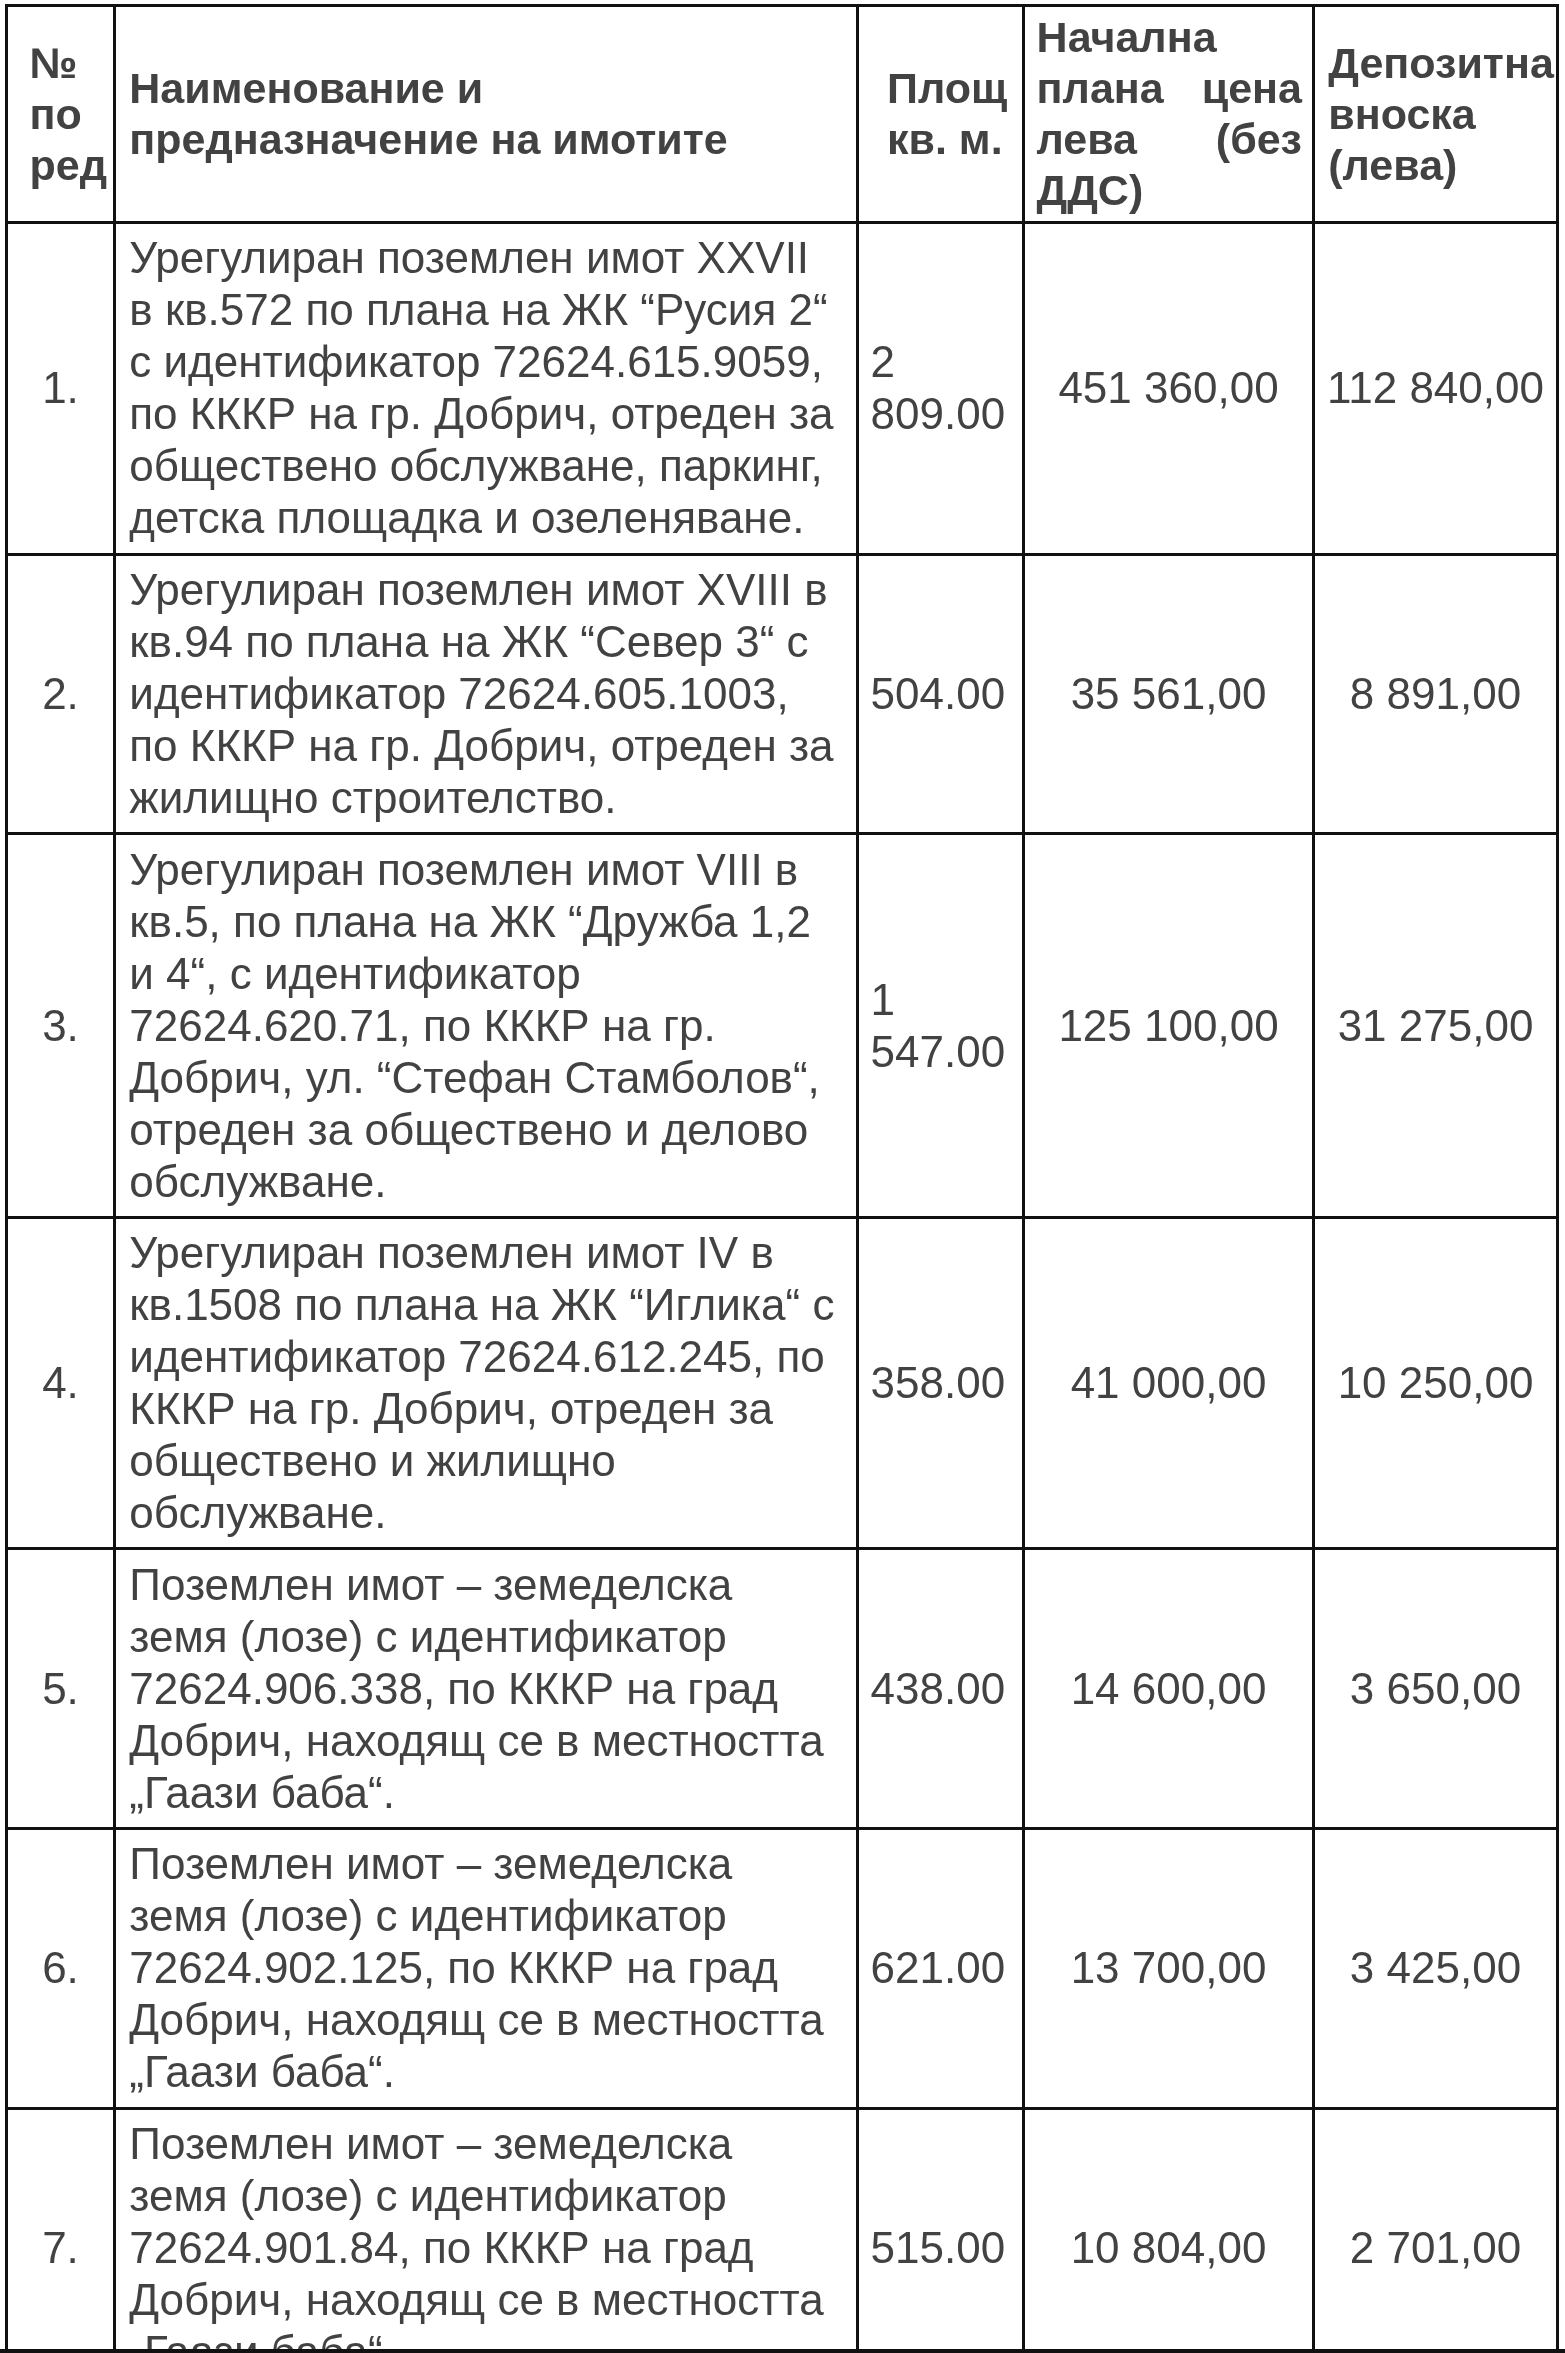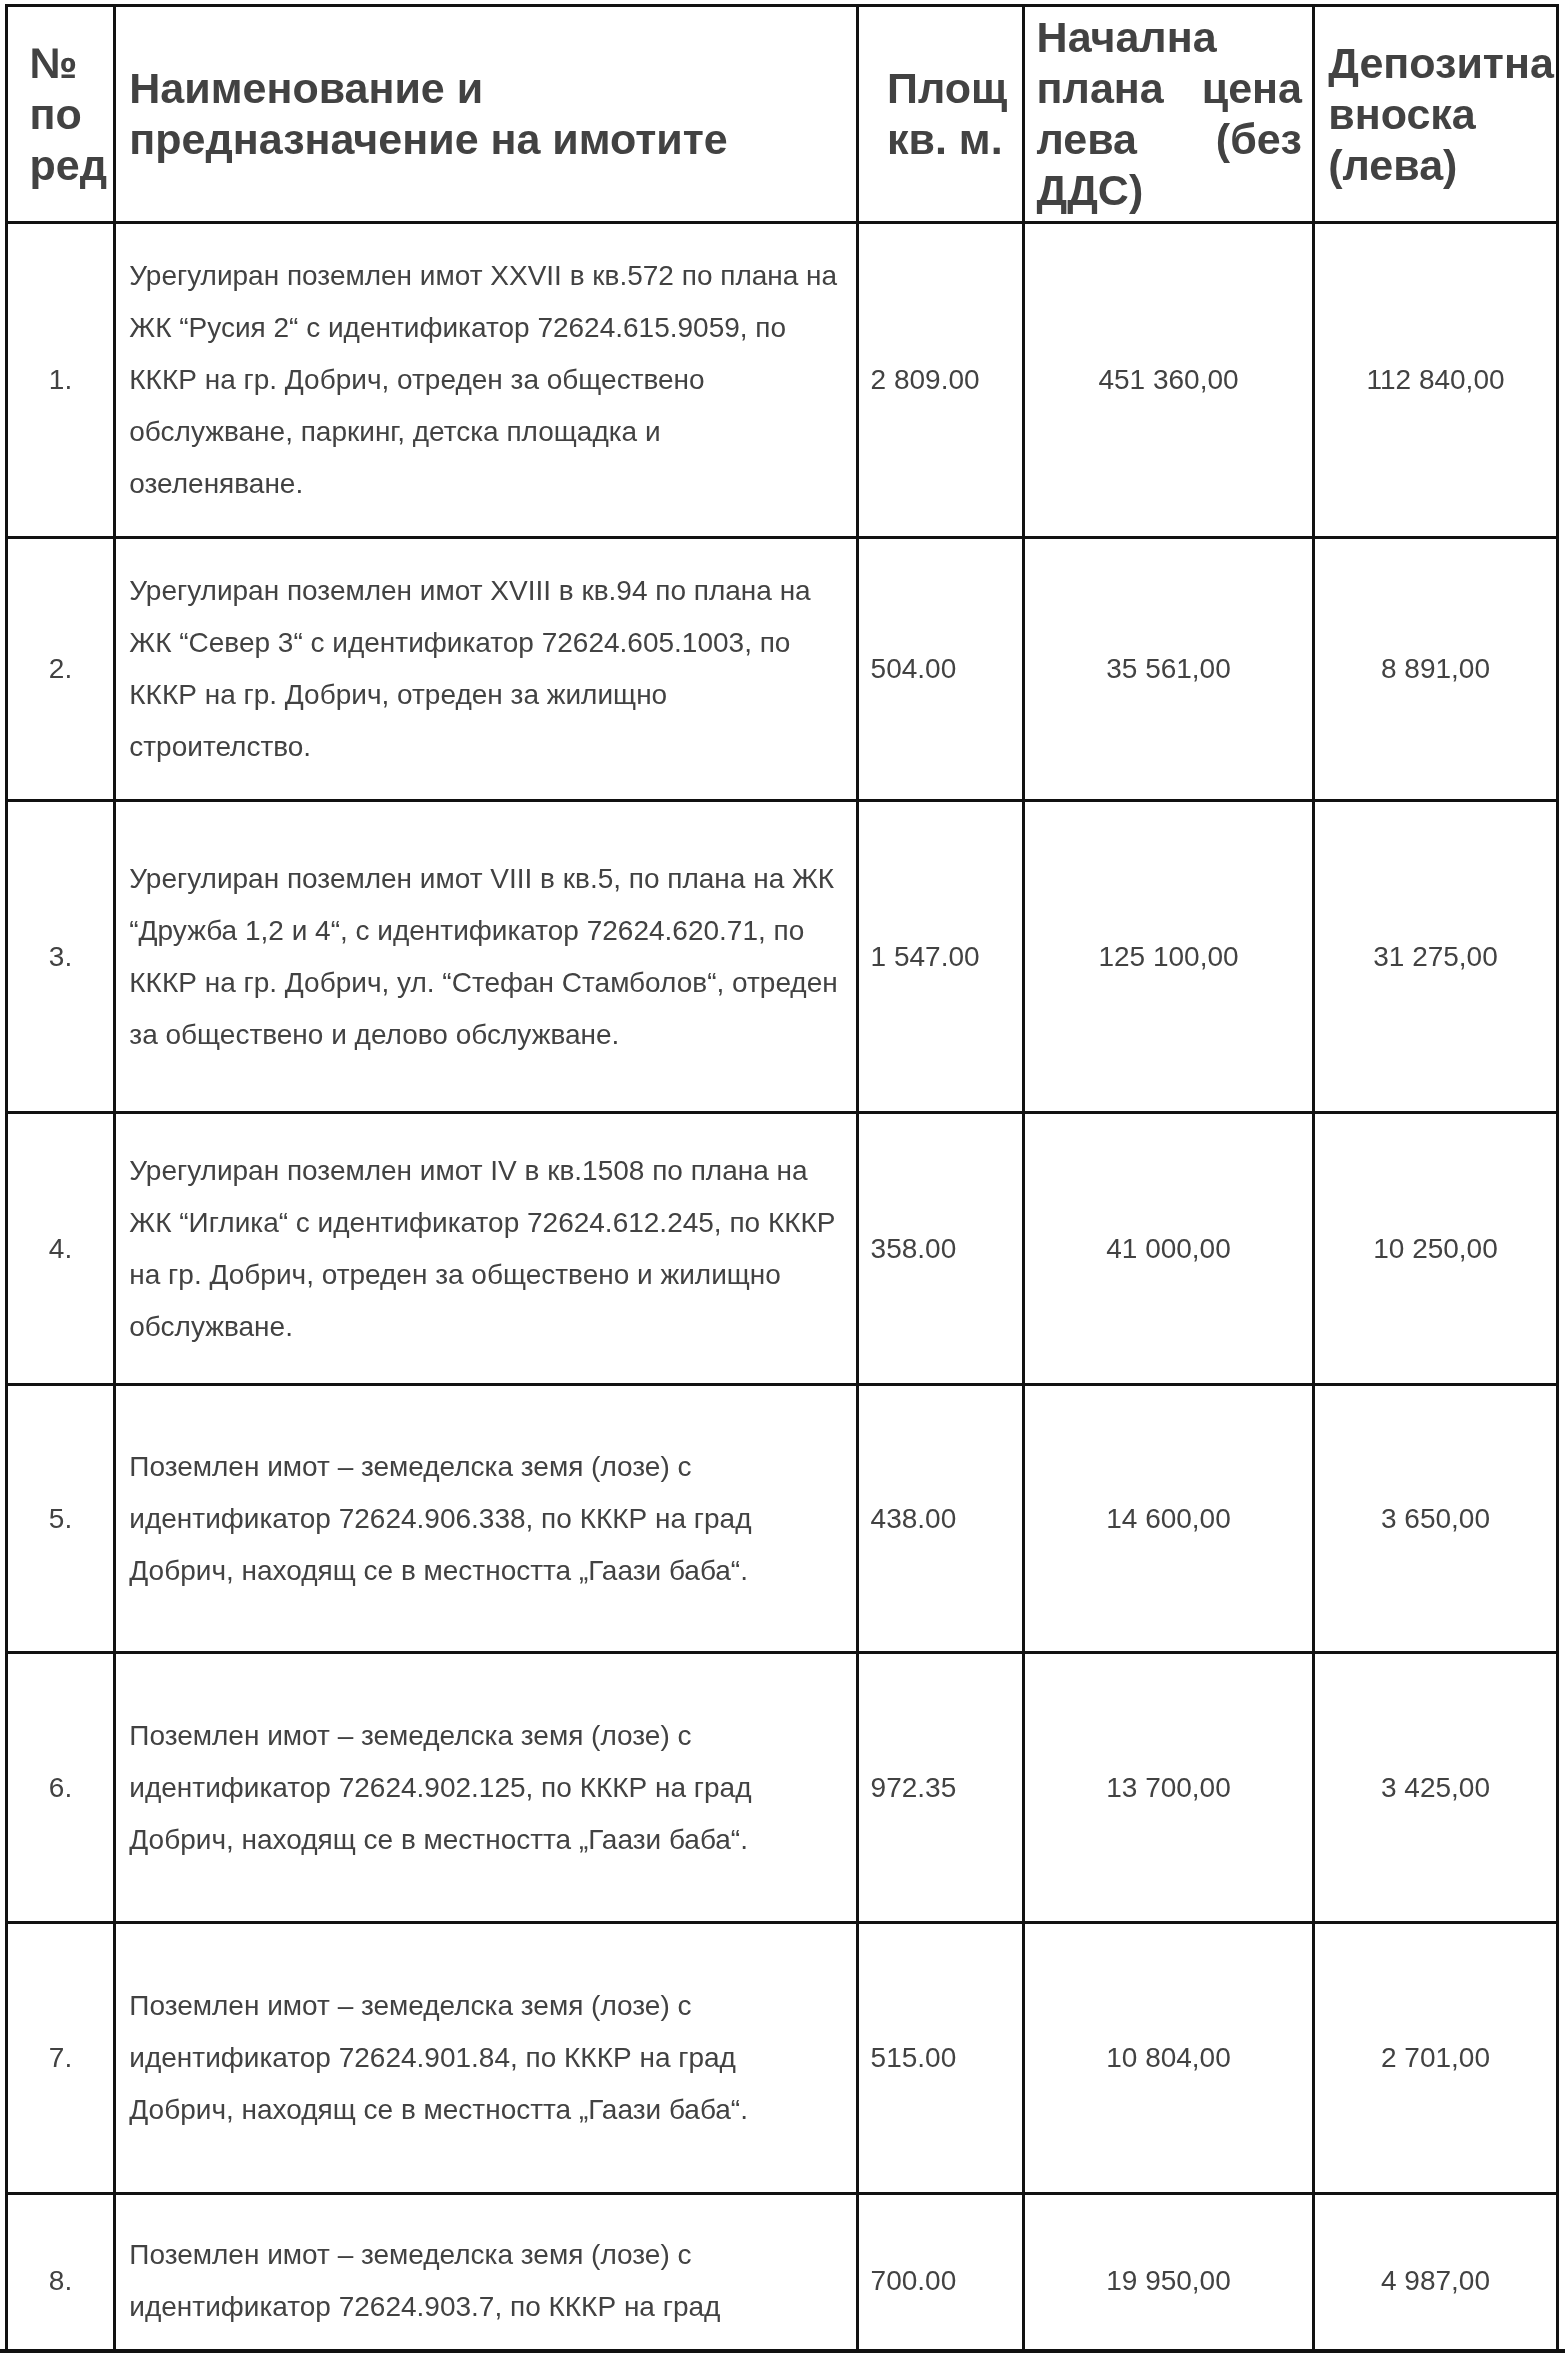--- a/index.html
+++ b/index.html
@@ -27,21 +27,21 @@
     overflow: hidden;
     box-sizing: border-box;
   }
   .doc-table th {
     font-size: 43px;
     line-height: 51px;
     font-weight: bold;
     text-align: left;
   }
   .doc-table td {
-    font-size: 28px;
+    font-size: 44px;
     line-height: 52px;
     font-weight: normal;
   }
   
   th.c1 { padding: 5px 6.6px 5px 21.5px; }
   th.c2 { padding: 5px 15px 5px 13.3px; }
   th.c3 { padding: 5px 8.3px 5px 28px; }
   th.c4 { padding: 5px 10px 5px 11.6px; text-align: justify; text-justify: inter-word; }
   th.c5 { padding: 5px 8.3px 5px 13.3px; }
   
@@ -122,21 +122,21 @@
     <tr class="r5">
       <td class="num">5.</td>
       <td class="desc">Поземлен имот – земеделска земя (лозе) с идентификатор 72624.906.338, по КККР на град Добрич, находящ се в местността „Гаази баба“.</td>
       <td class="area">438.00</td>
       <td class="price">14 600,00</td>
       <td class="deposit">3 650,00</td>
     </tr>
     <tr class="r6">
       <td class="num">6.</td>
       <td class="desc">Поземлен имот – земеделска земя (лозе) с идентификатор 72624.902.125, по КККР на град Добрич, находящ се в местността „Гаази баба“.</td>
-      <td class="area">972.35</td>
+      <td class="area">621.00</td>
       <td class="price">13 700,00</td>
       <td class="deposit">3 425,00</td>
     </tr>
     <tr class="r7">
       <td class="num">7.</td>
       <td class="desc">Поземлен имот – земеделска земя (лозе) с идентификатор 72624.901.84, по КККР на град Добрич, находящ се в местността „Гаази баба“.</td>
       <td class="area">515.00</td>
       <td class="price">10 804,00</td>
       <td class="deposit">2 701,00</td>
     </tr>

